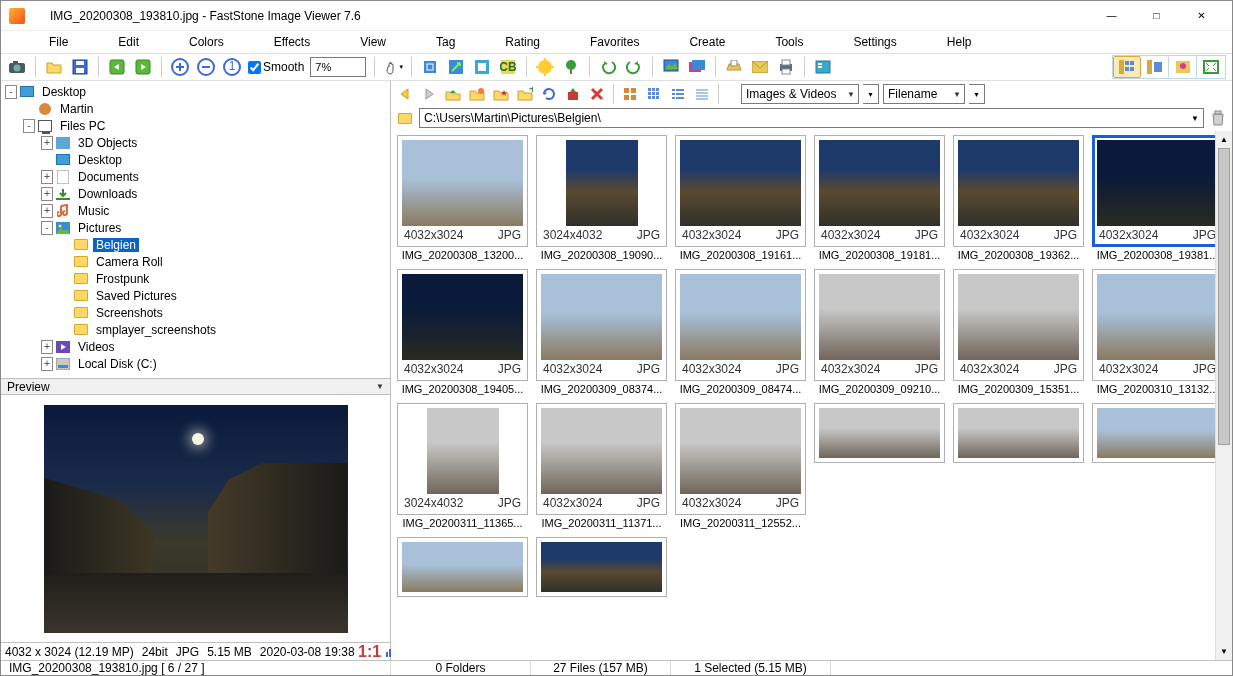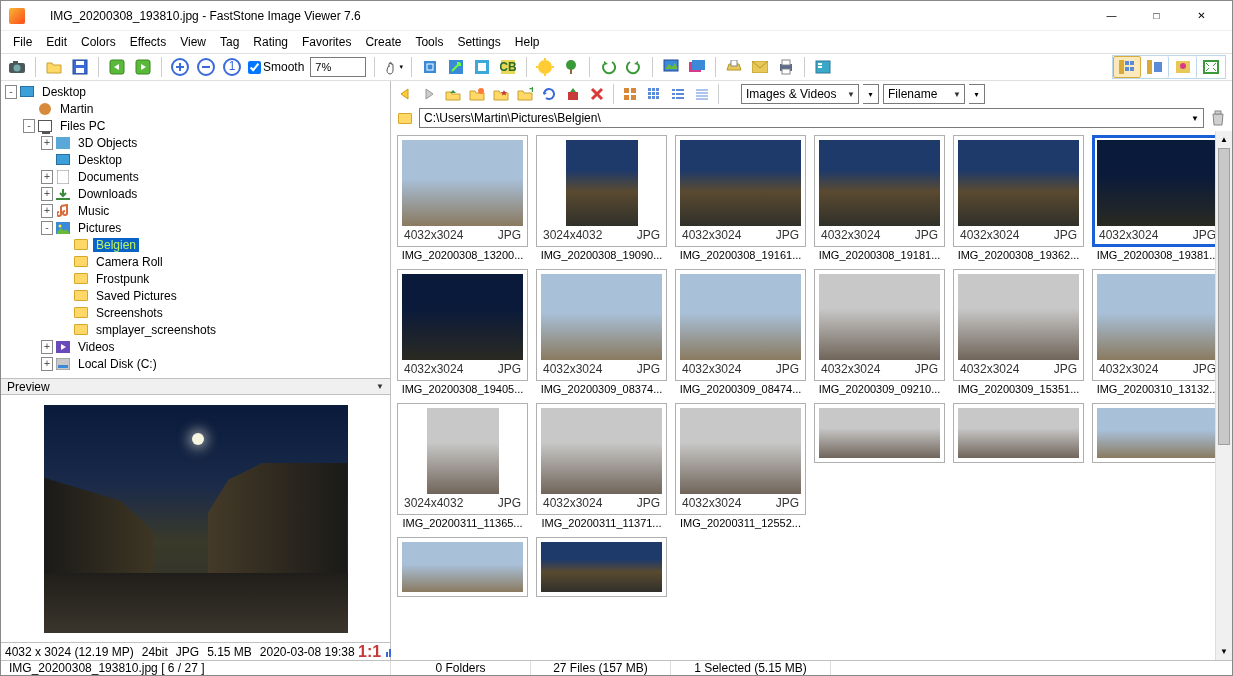--- a/index.html
+++ b/index.html
@@ -3,41 +3,41 @@
 <meta charset="utf-8">
 <style>
 * { box-sizing: border-box; margin: 0; padding: 0; font-family: "Segoe UI", Tahoma, sans-serif; font-size: 12px; }
 body { width: 1233px; height: 676px; background: #fff; display: flex; flex-direction: column; overflow: hidden; border: 1px solid #888; }
 .title-bar { height: 30px; display: flex; align-items: center; padding: 0 8px; background: #fff; border-bottom: 1px solid #eee; gap: 17px; }
 .title-bar .app-icon { width: 16px; height: 16px; margin-right: 8px; background: linear-gradient(135deg,#f7b733,#fc4a1a); border-radius: 2px; }
 .title-bar .title { flex: 1; color: #000; }
 .title-bar .win-controls { display: flex; gap: 0; }
 .win-btn { width: 45px; height: 28px; display: flex; align-items: center; justify-content: center; font-family: "Segoe MDL2 Assets","Segoe UI Symbol",sans-serif; font-size: 10px; cursor: pointer; }
 .menu-bar { height: 22px; display: flex; align-items: center; gap: 2px; padding: 0 6px; background: #fff; }
-.menu-item { padding: 2px 6px; cursor: default; }
+.menu-item { padding: 2px 6px; cursor: default; margin-left: 36px; }
 .toolbar { height: 28px; display: flex; align-items: center; gap: 6px; padding: 2px 6px; background: #fff; border-top: 1px solid #e0e0e0; border-bottom: 1px solid #e0e0e0; }
 .tb-icon { width: 20px; height: 20px; display: flex; align-items: center; justify-content: center; border-radius: 2px; cursor: pointer; }
 .tb-sep { width: 1px; height: 20px; background: #ccc; margin: 0 2px; }
 .smooth-ck { display: flex; align-items: center; gap: 2px; }
 .smooth-ck input { margin: 0; }
 .zoom-sel { width: 56px; height: 20px; border: 1px solid #7a7a7a; font-size: 11px; padding: 0 4px; background:#fff; }
 .spacer { flex: 1; }
 .right-tb-group { display: flex; gap: 0; border: 1px solid #bcd6ea; }
 .right-tb-group .tb-icon { border-right: 1px solid #bcd6ea; width: 28px; height: 22px; }
 .right-tb-group .tb-icon:last-child { border-right: none; }
 .right-tb-group .tb-icon.active { background: #fce9bb; border: 1px solid #d8ab3e; }
 .main { flex: 1; display: flex; min-height: 0; }
 .left-pane { width: 390px; display: flex; flex-direction: column; border-right: 1px solid #c0c0c0; min-height: 0; }
 .tree { flex: 0 0 auto; height: 297px; overflow: auto; padding: 2px 4px; background: #fff; position: relative; }
 .tree-row { display: flex; align-items: center; height: 17px; white-space: nowrap; cursor: default; }
 .tree-row .tw { width: 12px; text-align: center; color: #555; font-size: 10px; line-height: 12px; border: 1px solid #888; background:#fff; margin-right: 2px; font-family: monospace; }
 .tree-row .tw.none { border: none; background: transparent; }
 .tree-row .ic { width: 16px; height: 14px; margin-right: 4px; display:inline-flex; align-items:center; justify-content:center; }
 .tree-row .lbl { padding: 0 3px; }
-.tree-row.selected .lbl { background: #0a64c8; color: #bef264; }
+.tree-row.selected .lbl { background: #0a64c8; color: #ffffff; }
 .folder-ic { width: 14px; height: 11px; background: #ffd868; border: 1px solid #d6a728; border-radius: 1px; }
 .pc-ic { width:14px; height:12px; background:#fff; border:1px solid #555; position:relative;}
 .pc-ic::after{content:"";position:absolute;bottom:-3px;left:3px;width:8px;height:2px;background:#555;}
 .desktop-ic { width:14px; height:11px; background:#3c9fd8; border:1px solid #2a6fa0; }
 .user-ic { border-radius:50%; width:12px;height:12px; background:#d88a3c; }
 .preview-header { height: 17px; background: #f0f0f0; border-top: 1px solid #c0c0c0; border-bottom: 1px solid #c0c0c0; padding: 0 6px; display:flex; align-items:center; justify-content:space-between; }
 .preview-header .drop { font-size:8px; color:#333; cursor:pointer; }
 .preview-area { flex: 1; background: #fff; display: flex; align-items: center; justify-content: center; overflow: hidden; min-height: 0; }
 .preview-img { width: 304px; height: 228px; background: linear-gradient(to bottom, #0a1a3a 0%, #1a2a4a 35%, #3a3a2a 60%, #2a2a28 100%); position: relative; overflow:hidden; }
 .moon { position:absolute; top:28px; left:148px; width:12px; height:12px; background:#f5f5e0; border-radius:50%; box-shadow: 0 0 12px 4px rgba(245,245,224,0.5); }

